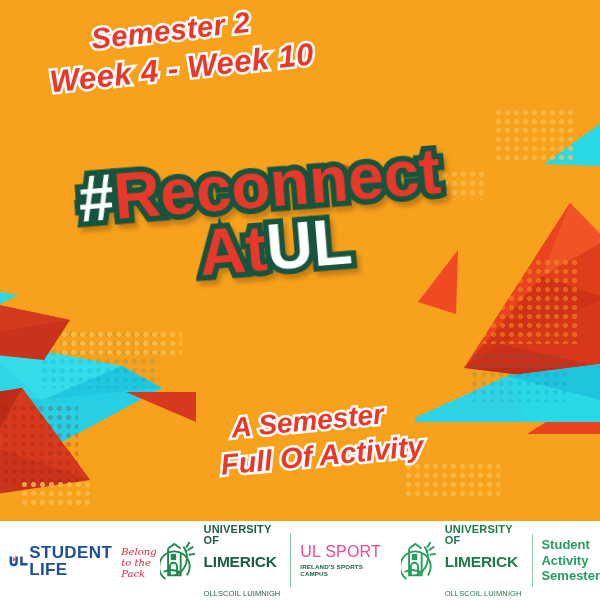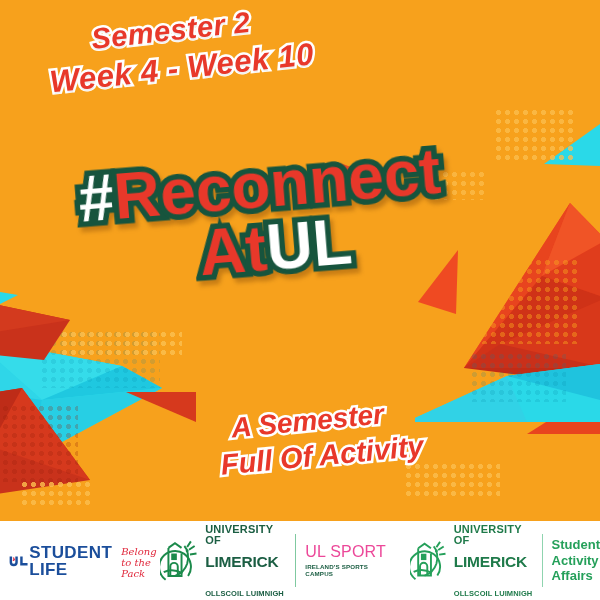--- a/index.html
+++ b/index.html
@@ -74,21 +74,21 @@
   
   #logo-studentlife{width:152px;justify-content:space-between;padding-left:8px;}
   #logo-studentlife .sl-mark{display:block;}
   .sl-name{font-size:17px;font-weight:700;color:#1B4E9B;letter-spacing:.4px;line-height:1;}
   .sl-tag{font-size:10px;color:#E0283C;font-style:italic;font-family:"DejaVu Serif",serif;margin-top:3px;margin-left:9px;}
 
   
   .ul-word{display:flex;flex-direction:column;justify-content:center;line-height:1;}
   .ul-uni{font-size:11px;font-weight:700;letter-spacing:.2px;}
   .ul-lim{font-size:15.5px;font-weight:700;letter-spacing:-.2px;margin-top:8px;}
-  .ul-oll{font-size:7.5px;font-weight:700;letter-spacing:.1px;margin-top:20px;}
+  .ul-oll{font-size:7.5px;font-weight:400;letter-spacing:.1px;margin-top:20px;}
   .sep{width:1px;align-self:stretch;margin:10px 9px;}
   .sport-name{font-size:16px;font-weight:400;color:#ec4899;letter-spacing:.2px;line-height:1;}
   .sport-sub{font-size:6.2px;font-weight:700;color:#1B5E43;letter-spacing:.15px;margin-top:3px;}
   .sad{font-size:13px;font-weight:700;color:#25A05A;line-height:1.22;}
 </style>
 </head>
 <body>
 
 <div id="poster">
 
@@ -236,19 +236,19 @@
       </svg>
       <div class="ul-word" style="color:#1F7A4A;margin-left:4px;">
         <div class="ul-uni">UNIVERSITY OF</div>
         <div class="ul-lim">LIMERICK</div>
         <div class="ul-oll">OLLSCOIL LUIMNIGH</div>
       </div>
       <div class="sep" style="background:#8FD4AF;"></div>
       <div class="sad">
         <div>Student</div>
         <div>Activity</div>
-        <div>Affairs</div>
+        <div>Semester</div>
       </div>
     </div>
 
   </div>
 
 </div>
 
 </body></html>

